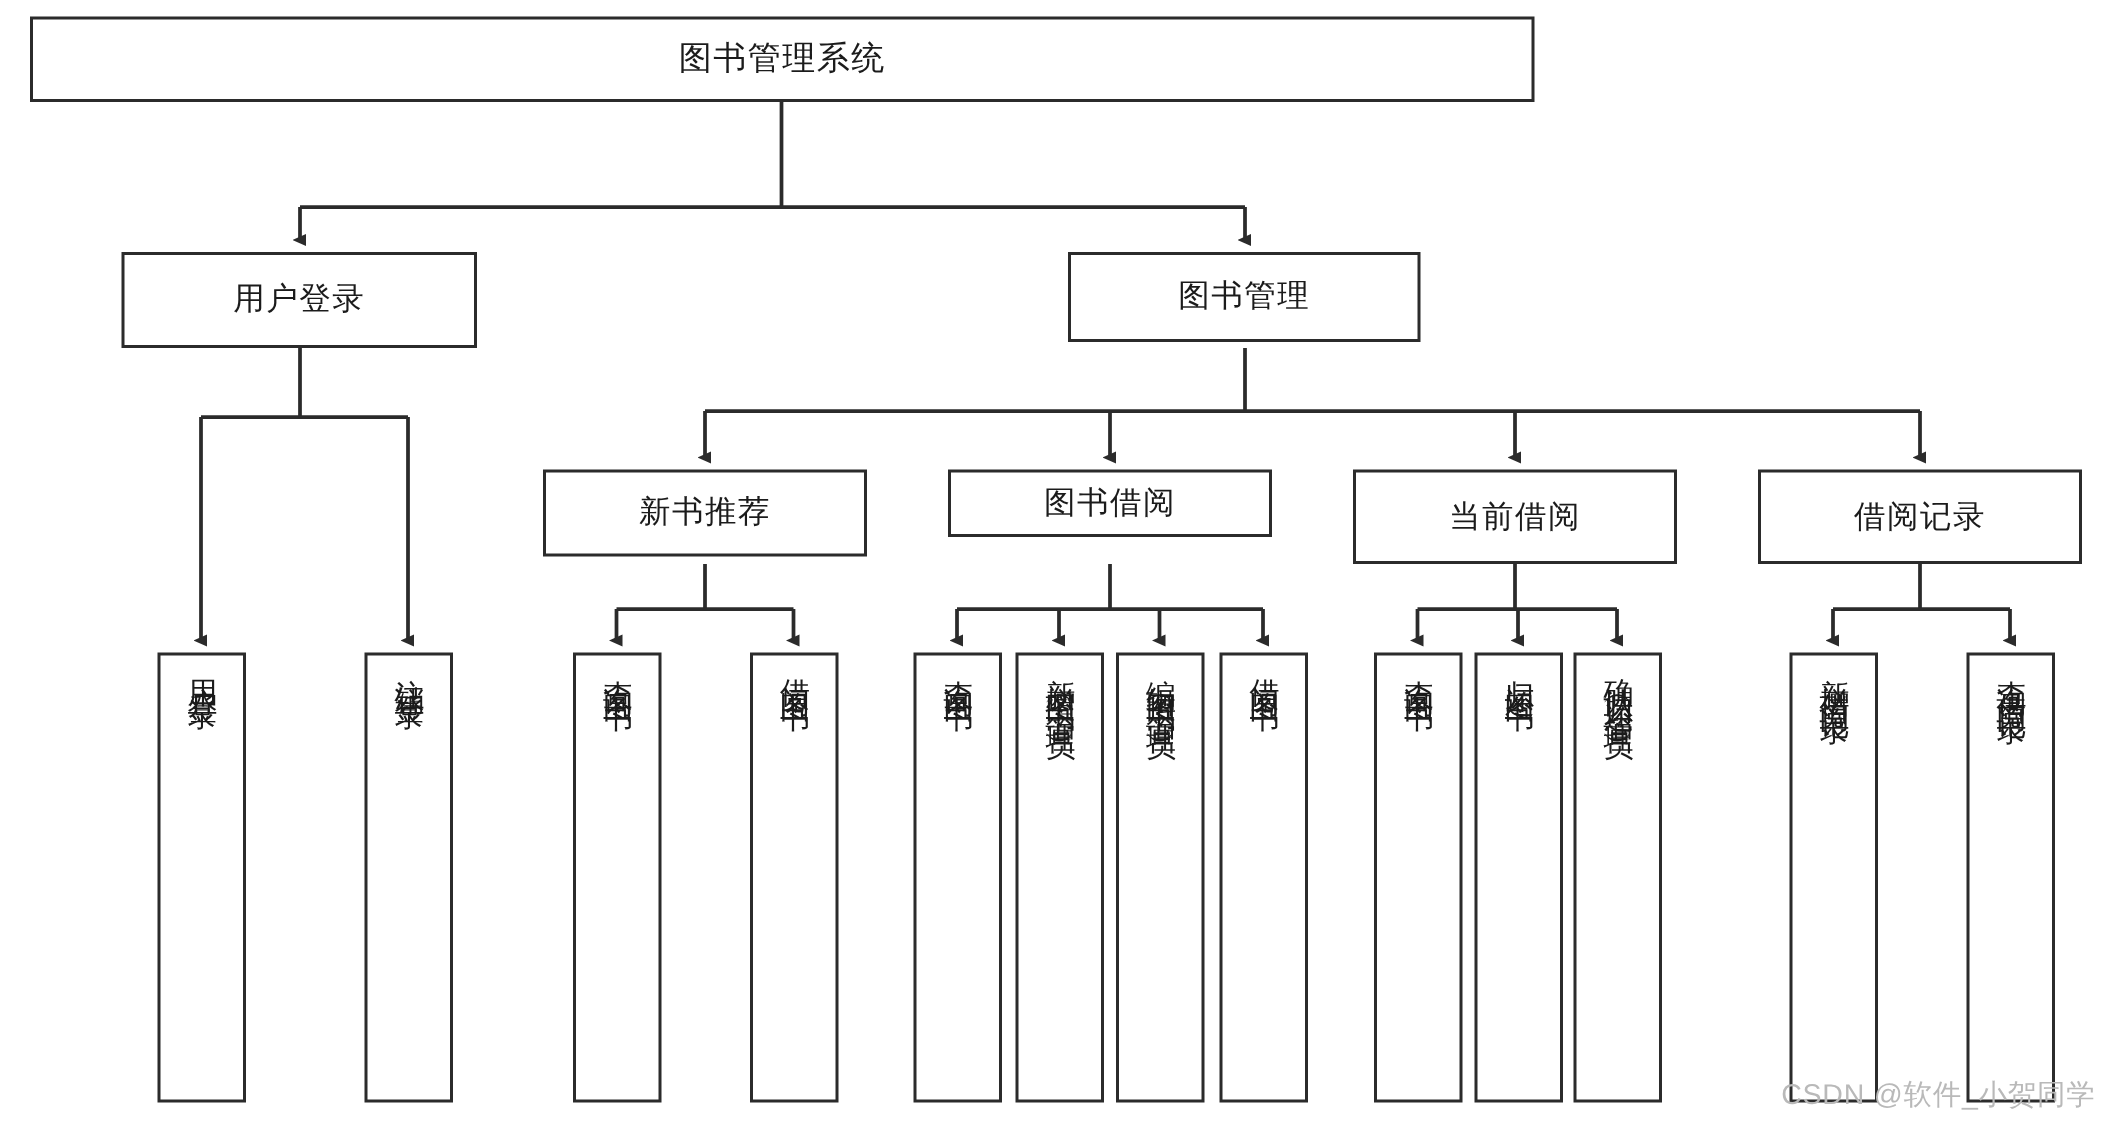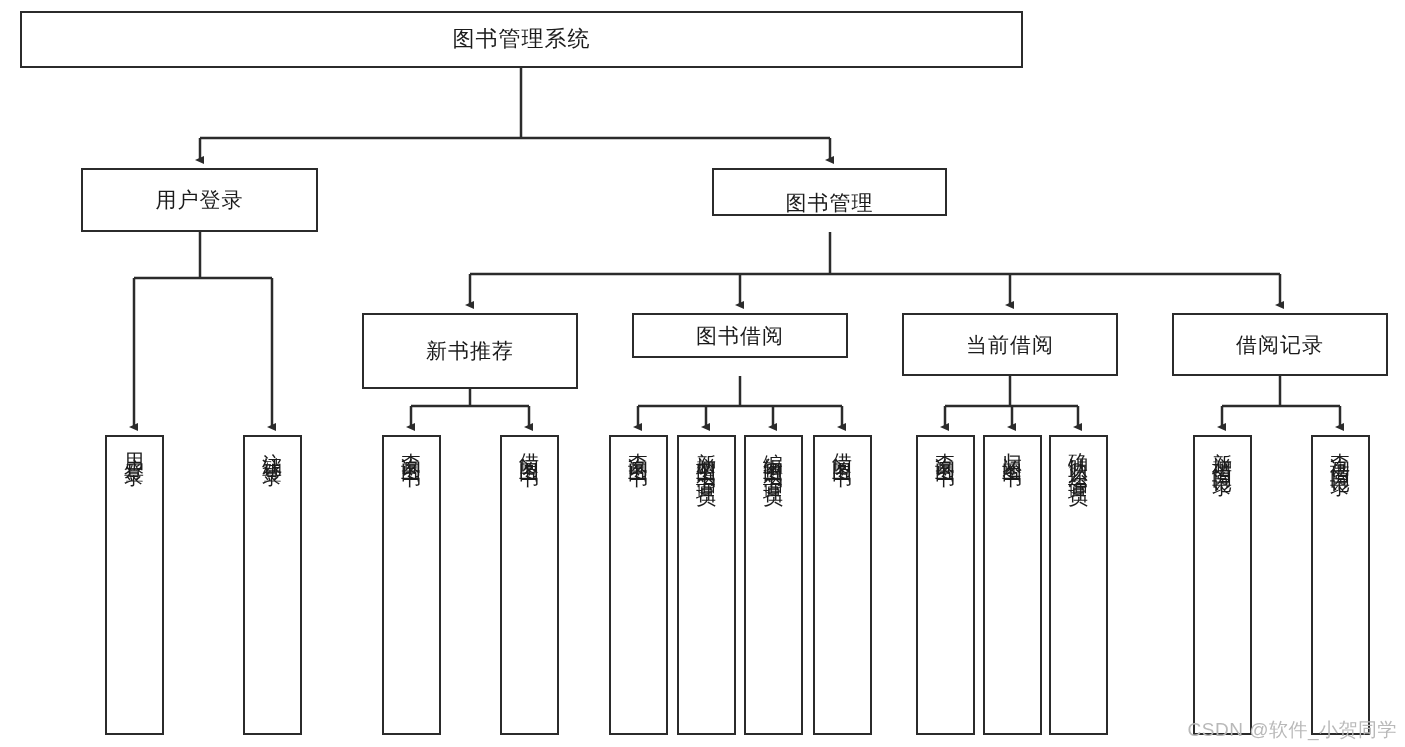--- a/index.html
+++ b/index.html
@@ -113,25 +113,25 @@
     </g>
   </svg>
 
   <div class="node h root" style="left:20px;top:11px;width:1003px;height:57px;">
     <span>图书管理系统</span>
   </div>
 
   <div class="node h" style="left:81px;top:168px;width:237px;height:64px;">
     <span>用户登录</span>
   </div>
-  <div class="node h" style="left:712px;top:168px;width:235px;height:48px;align-items:flex-end;">
+  <div class="node h" style="left:712px;top:168px;width:235px;height:60px;">
     <span>图书管理</span>
   </div>
 
-  <div class="node h" style="left:362px;top:313px;width:216px;height:76px;">
+  <div class="node h" style="left:362px;top:313px;width:216px;height:58px;">
     <span>新书推荐</span>
   </div>
   <div class="node h" style="left:632px;top:313px;width:216px;height:45px;">
     <span>图书借阅</span>
   </div>
   <div class="node h" style="left:1172px;top:313px;width:216px;height:63px;">
     <span>借阅记录</span>
   </div>
   <div class="node h" style="left:902px;top:313px;width:216px;height:63px;">
     <span>当前借阅</span>

